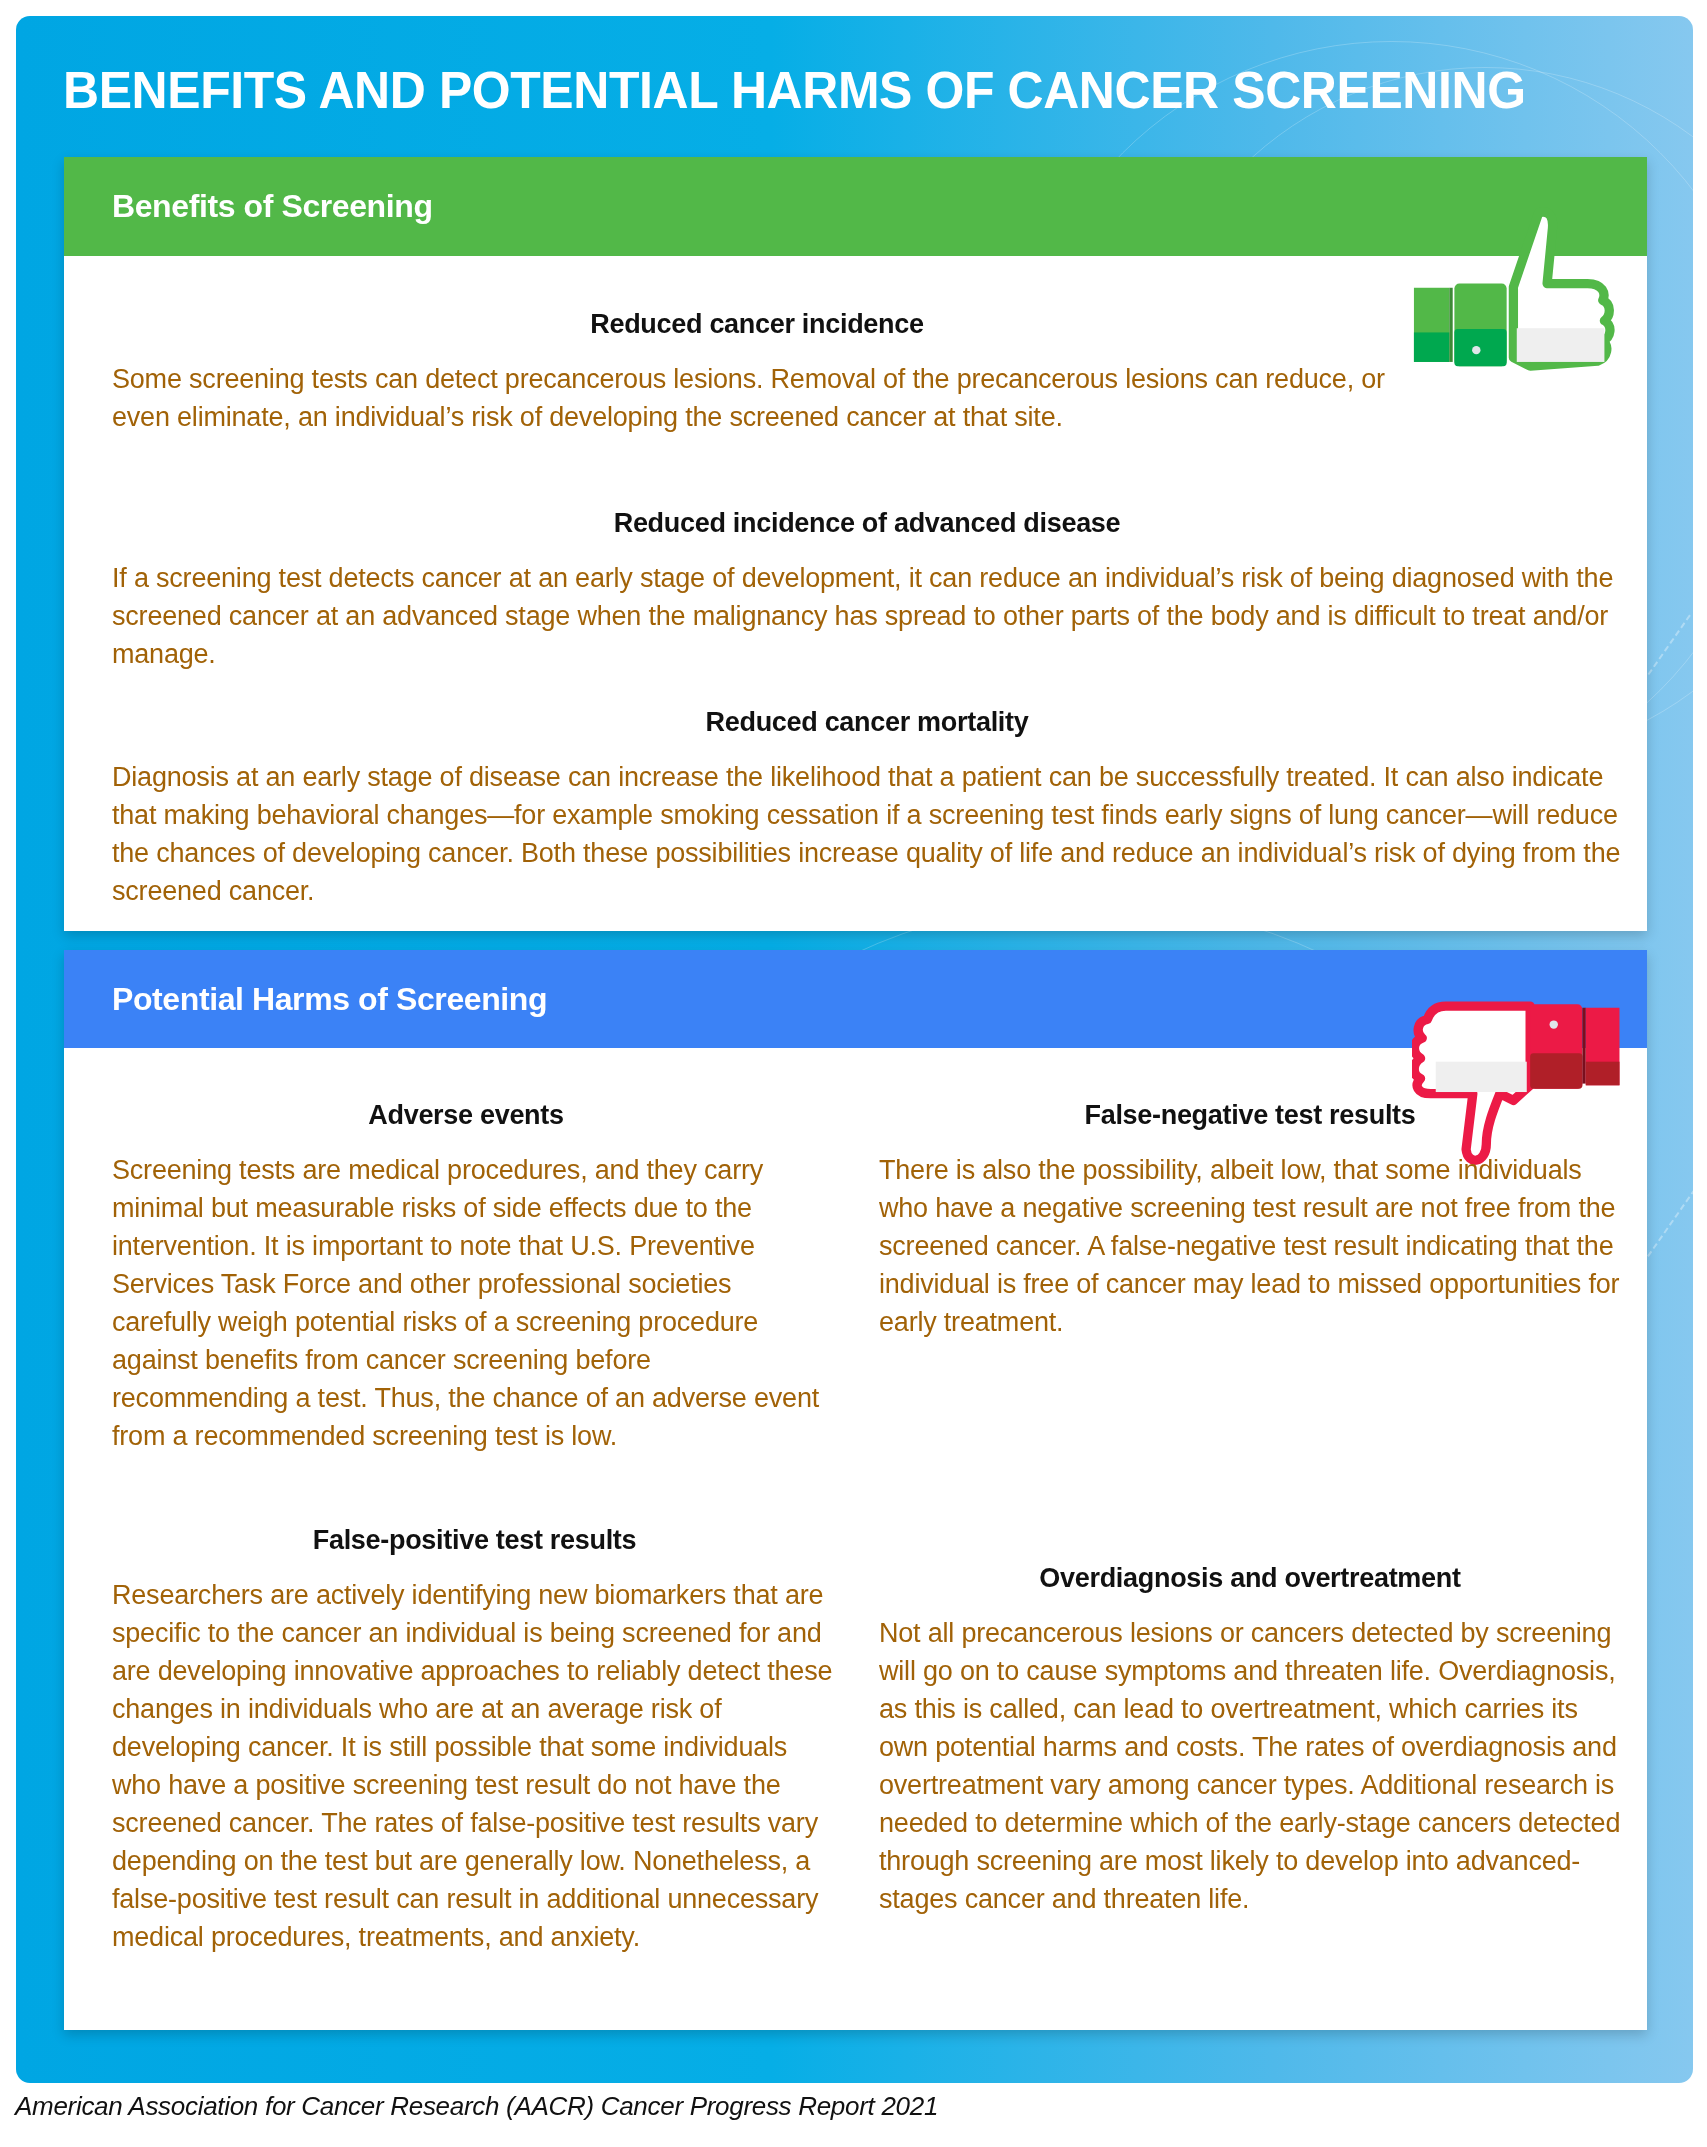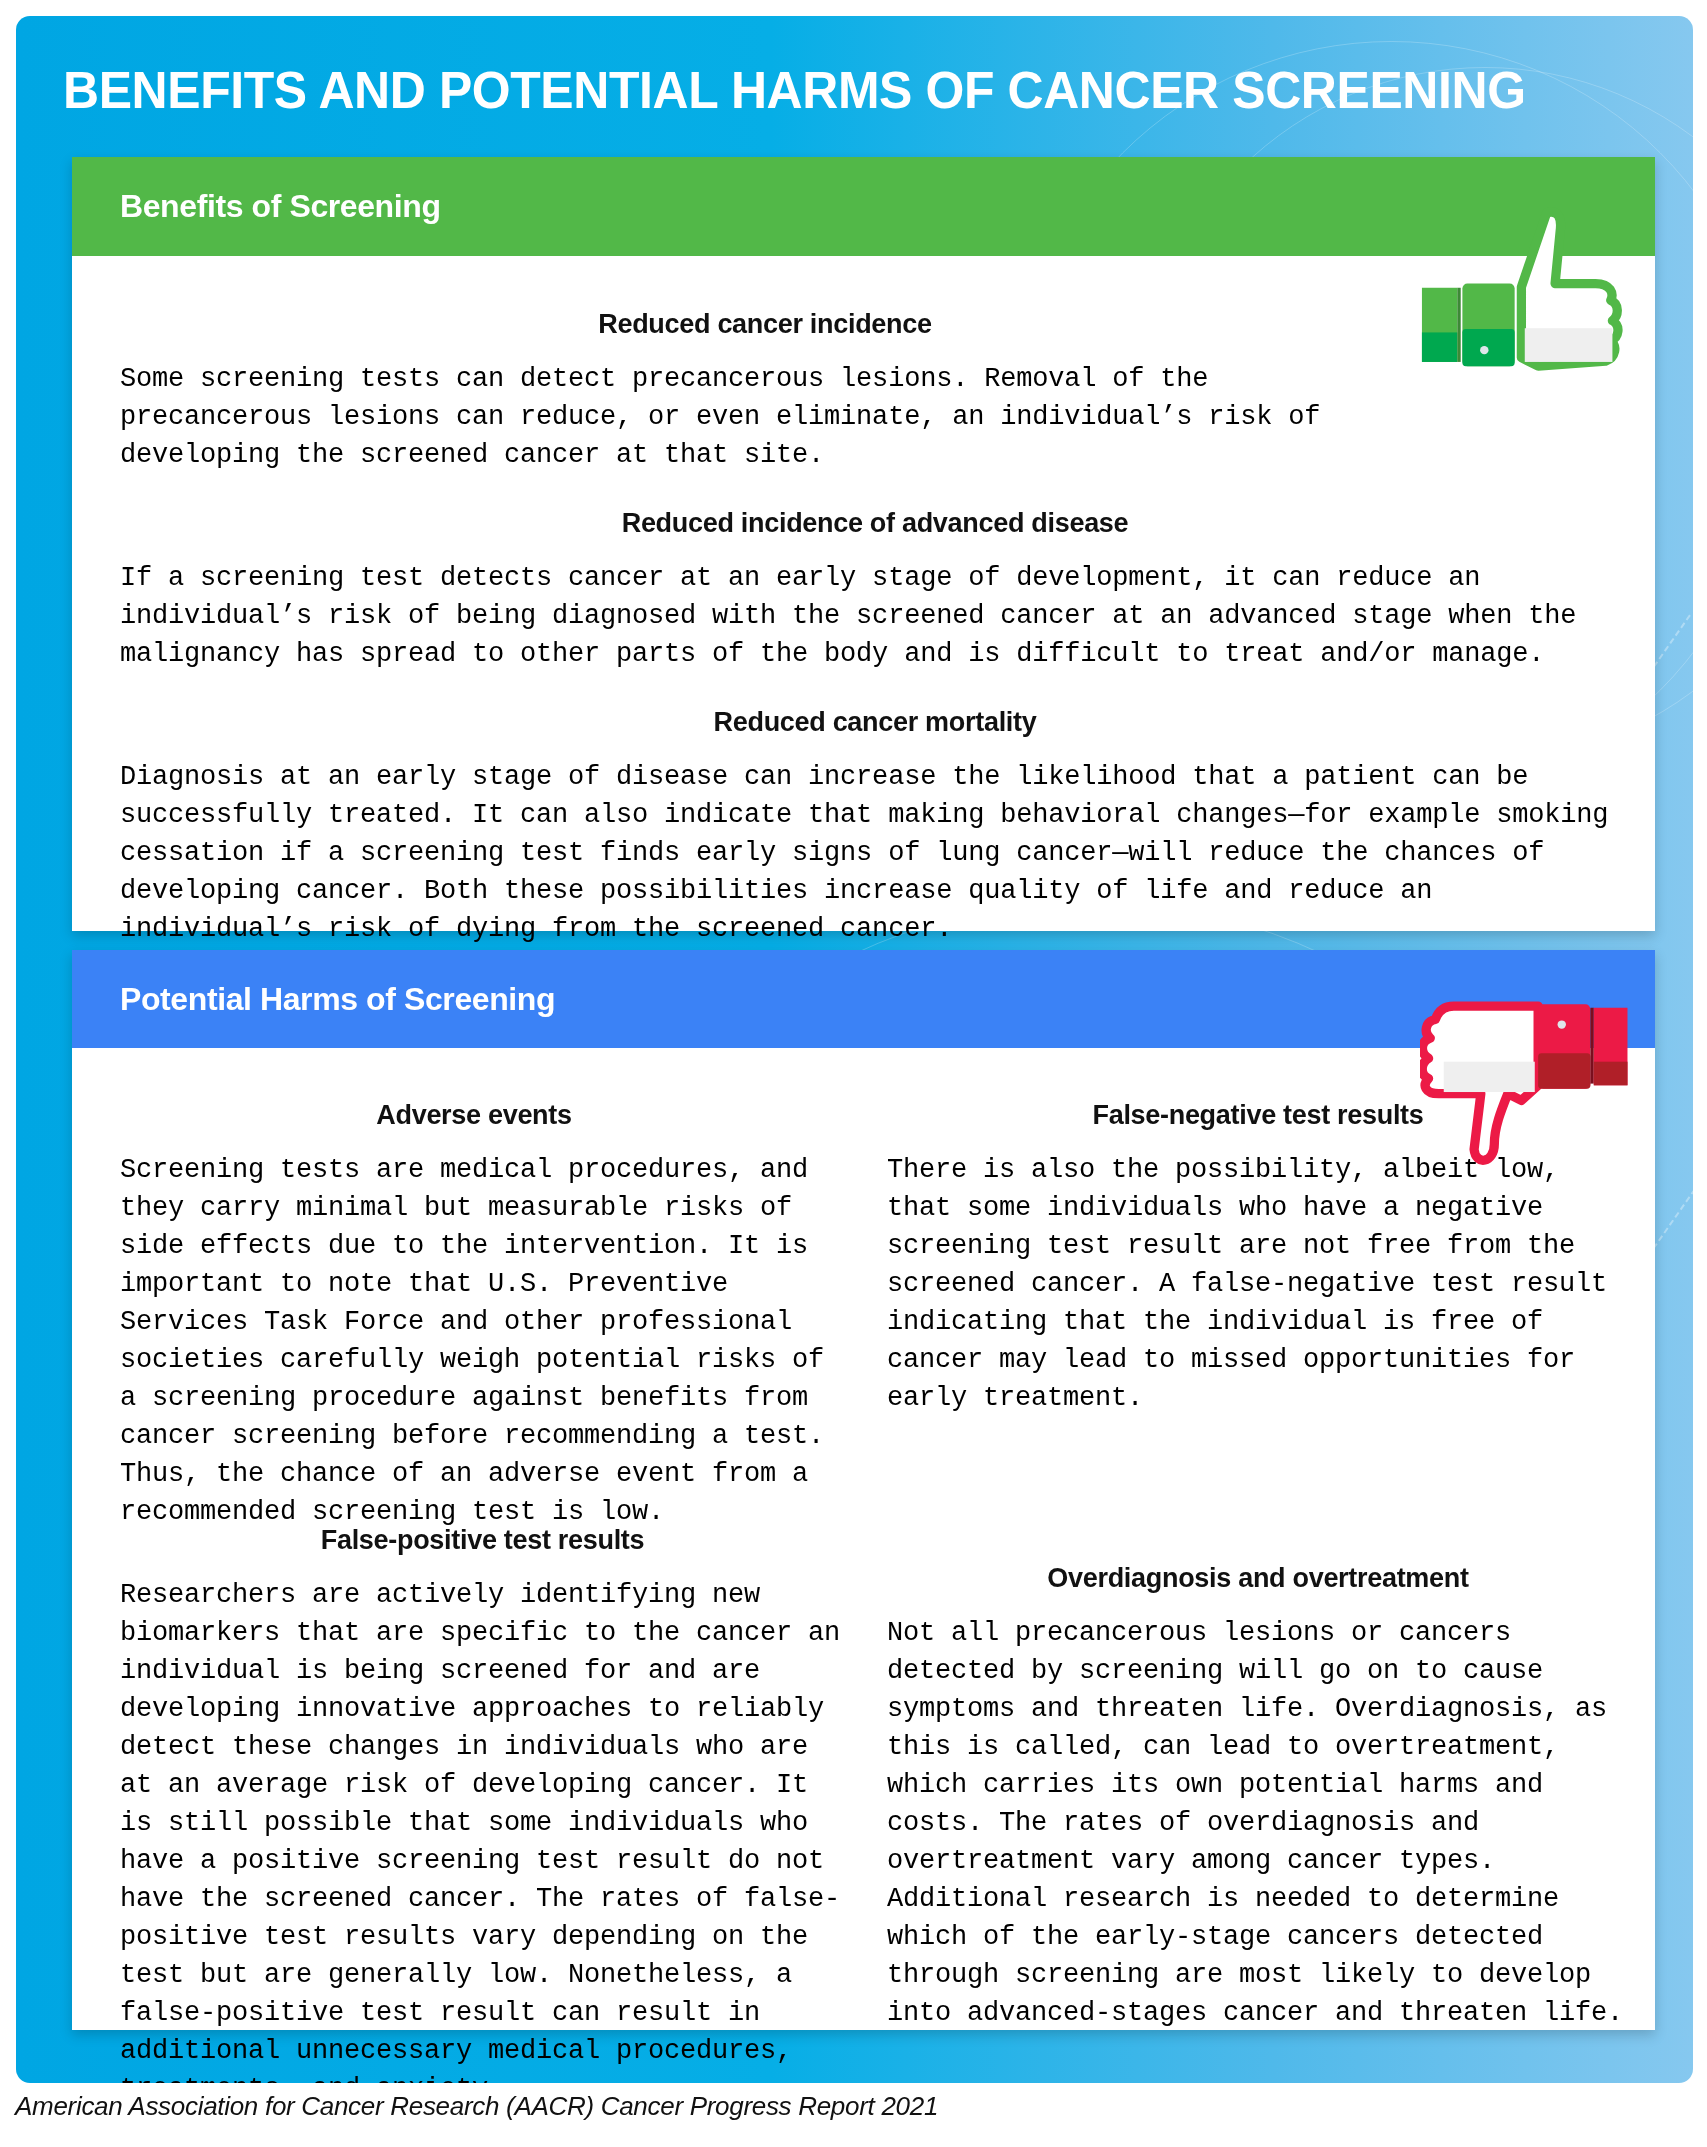--- a/index.html
+++ b/index.html
@@ -16,37 +16,36 @@
   .deco-circle { position:absolute; border:1.7px solid rgba(255,255,255,0.22); border-radius:50%; }
   .deco-dash { position:absolute; border-left:2.5px dashed rgba(255,255,255,0.35); height:101px; transform:rotate(35deg); }
   .page-title {
     position:absolute; left:47px; top:44px; margin:0;
     font-family:"Liberation Sans", sans-serif; font-weight:700; font-size:52px;
     color:#fff; letter-spacing:-0.4px; white-space:nowrap; transform:scaleX(0.96); transform-origin:left;
   }
   .card {
     position:absolute; left:48px; width:1583px; background:#fff;
     box-shadow: 0 5px 11.8px rgba(0,0,0,0.18);
-    margin-left: 8px;
   }
   .card.benefits { top:141px; height:774px; }
   .card.harms { top:934px; height:1080px; }
   .card-header { position:absolute; left:0; top:0; width:100%; height:99px; }
   .benefits .card-header { background:#52b848; }
   .harms .card-header { background:#3b82f6; height:98px; }
   .card-header-title {
     position:absolute; left:48px; top:31px; margin:0;
     font-weight:700; font-size:32px; color:#fff; letter-spacing:-0.4px;
   }
   .section { position:absolute; }
   .section h3 {
     margin:0; font-weight:700; font-size:27px; color:#111; letter-spacing:-0.3px; line-height:34px;text-align:center;
   }
   .section p {
-    margin:18.6px 0 0 0; font-size:27px; line-height:38px; color:#000000; letter-spacing:-0.2px;font-family:Liberation Mono, monospace;
+    margin:18.6px 0 0 0; font-size:27px; line-height:38px; color:#a16207; letter-spacing:-0.2px;
   }
   .icon-thumb { position:absolute; }
   .footer {
     position:absolute; left:15px; top:2091px; margin:0;
     font-family:Liberation Sans, sans-serif; font-style:italic; font-size:26px; color:#111; letter-spacing:-0.3px;
   }
 </style>
 </head>
 <body>
 

